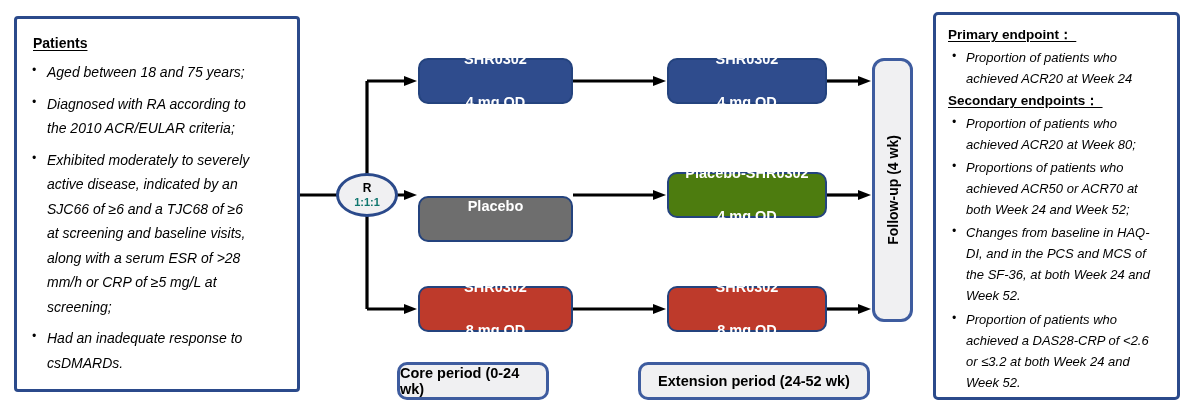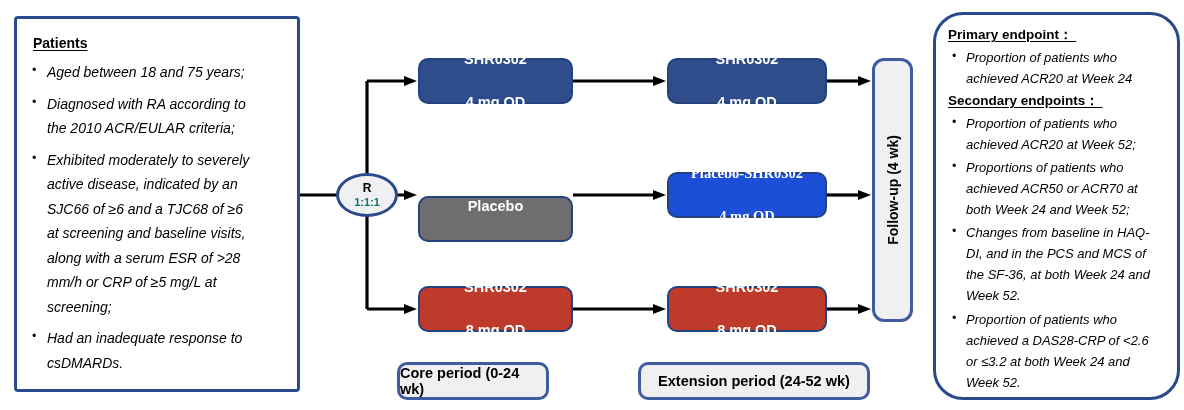--- a/index.html
+++ b/index.html
@@ -6,21 +6,21 @@
   .canvas{
     position:relative;width:1184px;height:410px;background:#ffffff;
     font-family:"Liberation Sans",sans-serif;color:#000;overflow:hidden;
   }
   
   .panel{
     position:absolute;background:#fff;border:3px solid #2b4a8b;
     box-sizing:border-box;z-index:2;
   }
   .panel-patients{left:14px;top:16px;width:286px;height:376px;border-radius:4px;padding:10px 0 0 12px;}
-  .panel-endpoints{left:933px;top:12px;width:247px;height:388px;border-radius:30px;padding:8px 0 0 10px;}
+  .panel-endpoints{left:933px;top:12px;width:247px;height:388px;border-radius:5px;padding:8px 0 0 10px;}
   .panel-title{
     font-size:14px;font-weight:bold;text-decoration:underline;
     text-underline-offset:2px;margin:6px 0 9px 4px;
   }
   .ep-heading{
     font-size:13.5px;font-weight:bold;text-decoration:underline;
     text-underline-offset:2px;margin:3px 0 3px 2px;white-space:pre;
   }
   ul.blist{list-style:none;margin:0;padding:0;font-style:italic;}
   .panel-patients li{
@@ -122,21 +122,21 @@
   </div>
   <div class="arm arm-core row3" style="background-color: rgb(190, 58, 43);">
     <div>SHR0302</div>
     <div>8 mg QD</div>
   </div>
 
   <div class="arm arm-ext row1" style="background-color: rgb(47, 76, 141);">
     <div>SHR0302</div>
     <div>4 mg QD</div>
   </div>
-  <div class="arm arm-ext row2" style="background-color: #1d4ed8; font-family: Liberation Serif, serif;">
+  <div class="arm arm-ext row2" style="background-color: #4d7c0f;">
     <div>Placebo-SHR0302</div>
     <div>4 mg QD</div>
   </div>
   <div class="arm arm-ext row3" style="background-color: rgb(190, 58, 43);">
     <div>SHR0302</div>
     <div>8 mg QD</div>
   </div>
 
   <div class="lightbox followup">
     <span class="fu-text">Follow-up (4 wk)</span>
@@ -145,20 +145,20 @@
   <div class="lightbox period-label period-core">Core period (0-24 wk)</div>
   <div class="lightbox period-label period-ext">Extension period (24-52 wk)</div>
 
   <div class="panel panel-endpoints">
     <div class="ep-heading">Primary endpoint： </div>
     <ul class="blist">
       <li>Proportion of patients who achieved ACR20 at Week 24</li>
     </ul>
     <div class="ep-heading">Secondary endpoints： </div>
     <ul class="blist">
-      <li>Proportion of patients who achieved ACR20 at Week 52;</li>
+      <li>Proportion of patients who achieved ACR20 at Week 80;</li>
       <li>Proportions of patients who achieved ACR50 or ACR70 at both Week 24 and Week 52;</li>
       <li>Changes from baseline in HAQ-DI, and in the PCS and MCS of the SF-36, at both Week 24 and Week 52.</li>
       <li>Proportion of patients who achieved a DAS28-CRP of &lt;2.6 or ≤3.2 at both Week 24 and Week 52.</li>
     </ul>
   </div>
 
 </div>
 
 </body></html>

